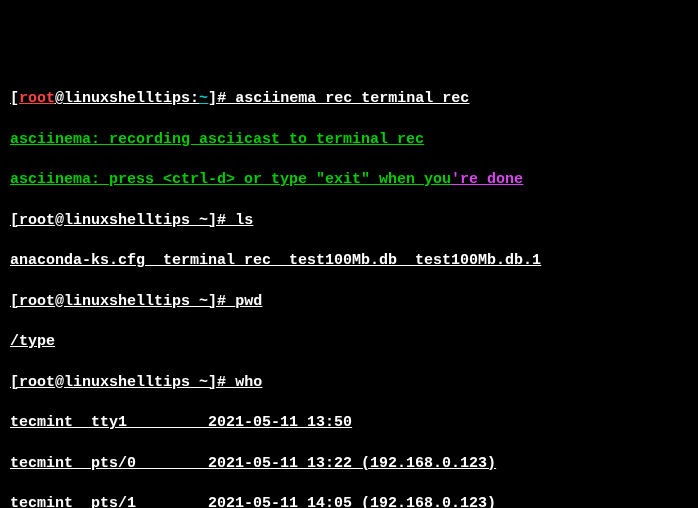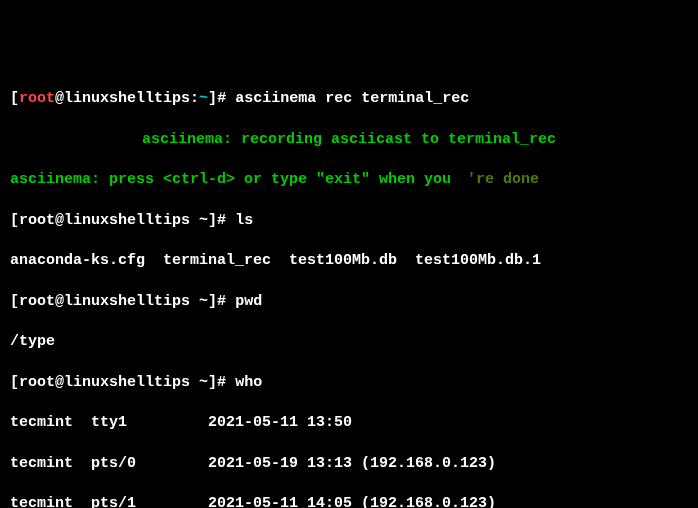--- a/index.html
+++ b/index.html
@@ -1,50 +1,50 @@
 <!DOCTYPE html>
 <html><head>
   <meta charset="utf-8">
   <style>
-    * { margin: 0; padding: 0; box-sizing: border-box; }
+    * { margin: 0; padding: 0; box-sizing: border-box; text-decoration: underline; }
     body {
       background: #000;
       font-family: 'Courier New', Consolas, monospace;
       font-size: 15px;
       font-weight: bold;
       color: #fff;
       padding: 8px 10px;
       width: 698px;
       height: 508px;
       line-height: 1.35;
       white-space: pre;
       overflow: hidden;
     }
     .red { color: #ff4444; }
     .white { color: #ffffff; }
     .cyan { color: #00cccc; }
-    .green { color: #00cc00; text-align: center; }
-    .yellow { color: #4d7c0f; margin-left: 16px; }
+    .green { color: #00cc00; }
+    .yellow { color: #d946ef; }
     .line { display: block; }
   </style>
 </head>
 <body>
 
 
 
 <span class="line"><span class="white">[</span><span class="red">root</span><span class="white">@</span><span class="white">linuxshelltips</span><span class="white">:</span><span class="cyan">~</span><span class="white">]</span><span class="white">#</span> <span class="white">asciinema rec terminal_rec</span></span>
 <span class="line green">asciinema: recording asciicast to terminal_rec</span>
 <span class="line"><span class="green">asciinema: press &lt;ctrl-d&gt; or type "exit" when you</span><span class="yellow">'re done</span></span>
 <span class="line"><span class="white">[</span><span class="white">root</span><span class="white">@</span><span class="white">linuxshelltips</span><span class="white"> ~</span><span class="white">]</span><span class="white">#</span> <span class="white">ls</span></span>
 <span class="line white">anaconda-ks.cfg  terminal_rec  test100Mb.db  test100Mb.db.1</span>
 <span class="line"><span class="white">[</span><span class="white">root</span><span class="white">@</span><span class="white">linuxshelltips</span><span class="white"> ~</span><span class="white">]</span><span class="white">#</span> <span class="white">pwd</span></span>
 <span class="line white">/type</span>
 <span class="line"><span class="white">[</span><span class="white">root</span><span class="white">@</span><span class="white">linuxshelltips</span><span class="white"> ~</span><span class="white">]</span><span class="white">#</span> <span class="white">who</span></span>
 <span class="line white">tecmint  tty1         2021-05-11 13:50</span>
-<span class="line white">tecmint  pts/0        2021-05-19 13:13 (192.168.0.123)</span>
+<span class="line white">tecmint  pts/0        2021-05-11 13:22 (192.168.0.123)</span>
 <span class="line white">tecmint  pts/1        2021-05-11 14:05 (192.168.0.123)</span>
 
 
 
 
 
 
 
 
 

